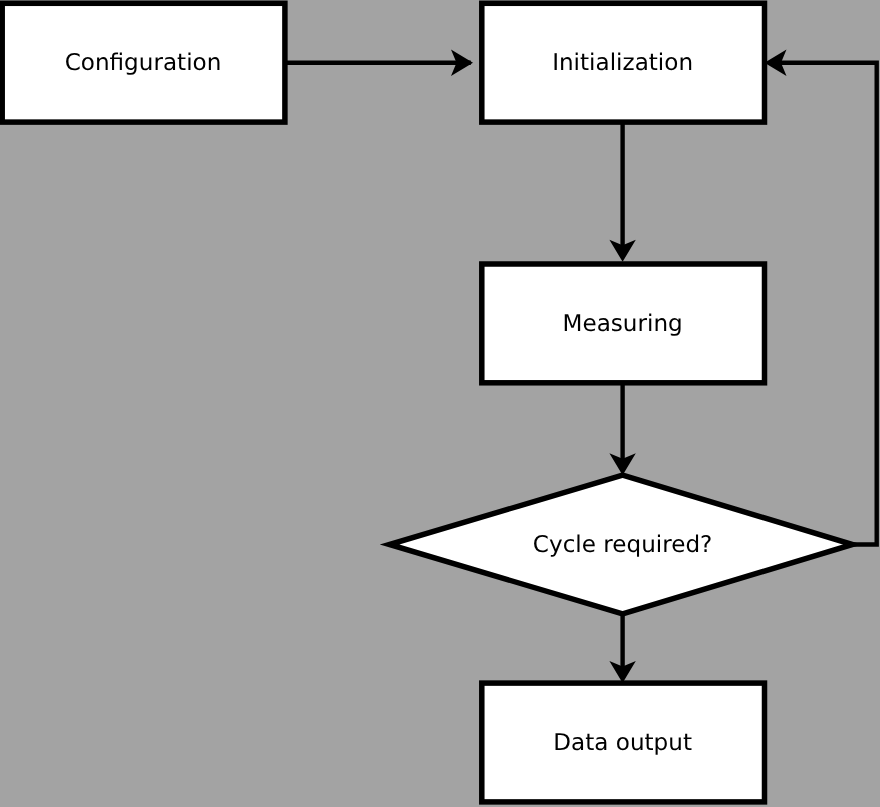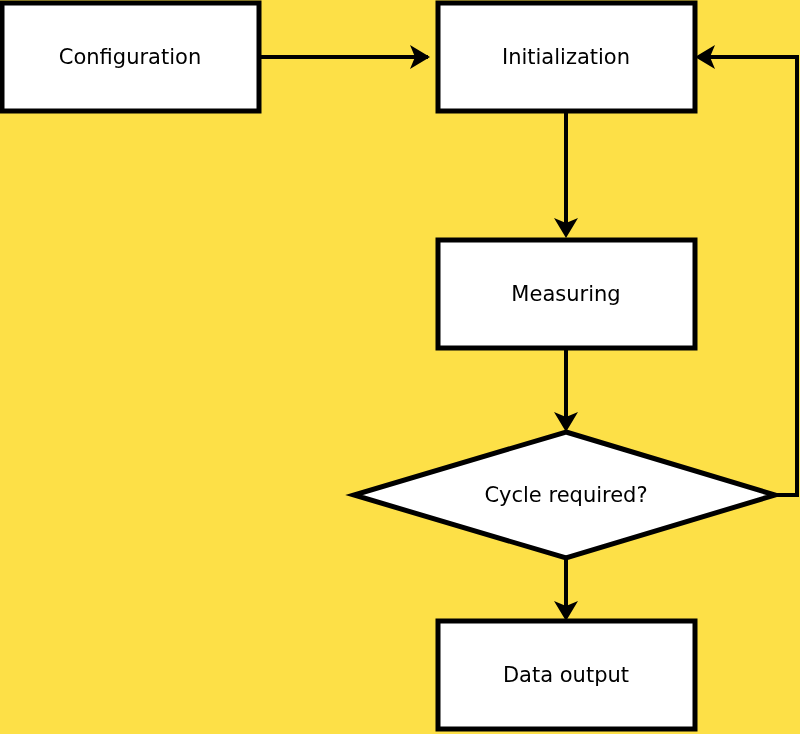--- a/index.html
+++ b/index.html
@@ -5,21 +5,21 @@
 <style>
   html, body {
     margin: 0;
     padding: 0;
     background: #ffffff;
   }
   #diagram-root {
     position: relative;
     width: 800px;
     height: 734px;
-    background: #fde047;
+    background: #a3a3a3;
     overflow: hidden;
     font-family: "DejaVu Sans", "Liberation Sans", sans-serif;
   }
   #flow-svg {
     position: absolute;
     top: 0;
     left: 0;
     width: 800px;
     height: 734px;
   }

